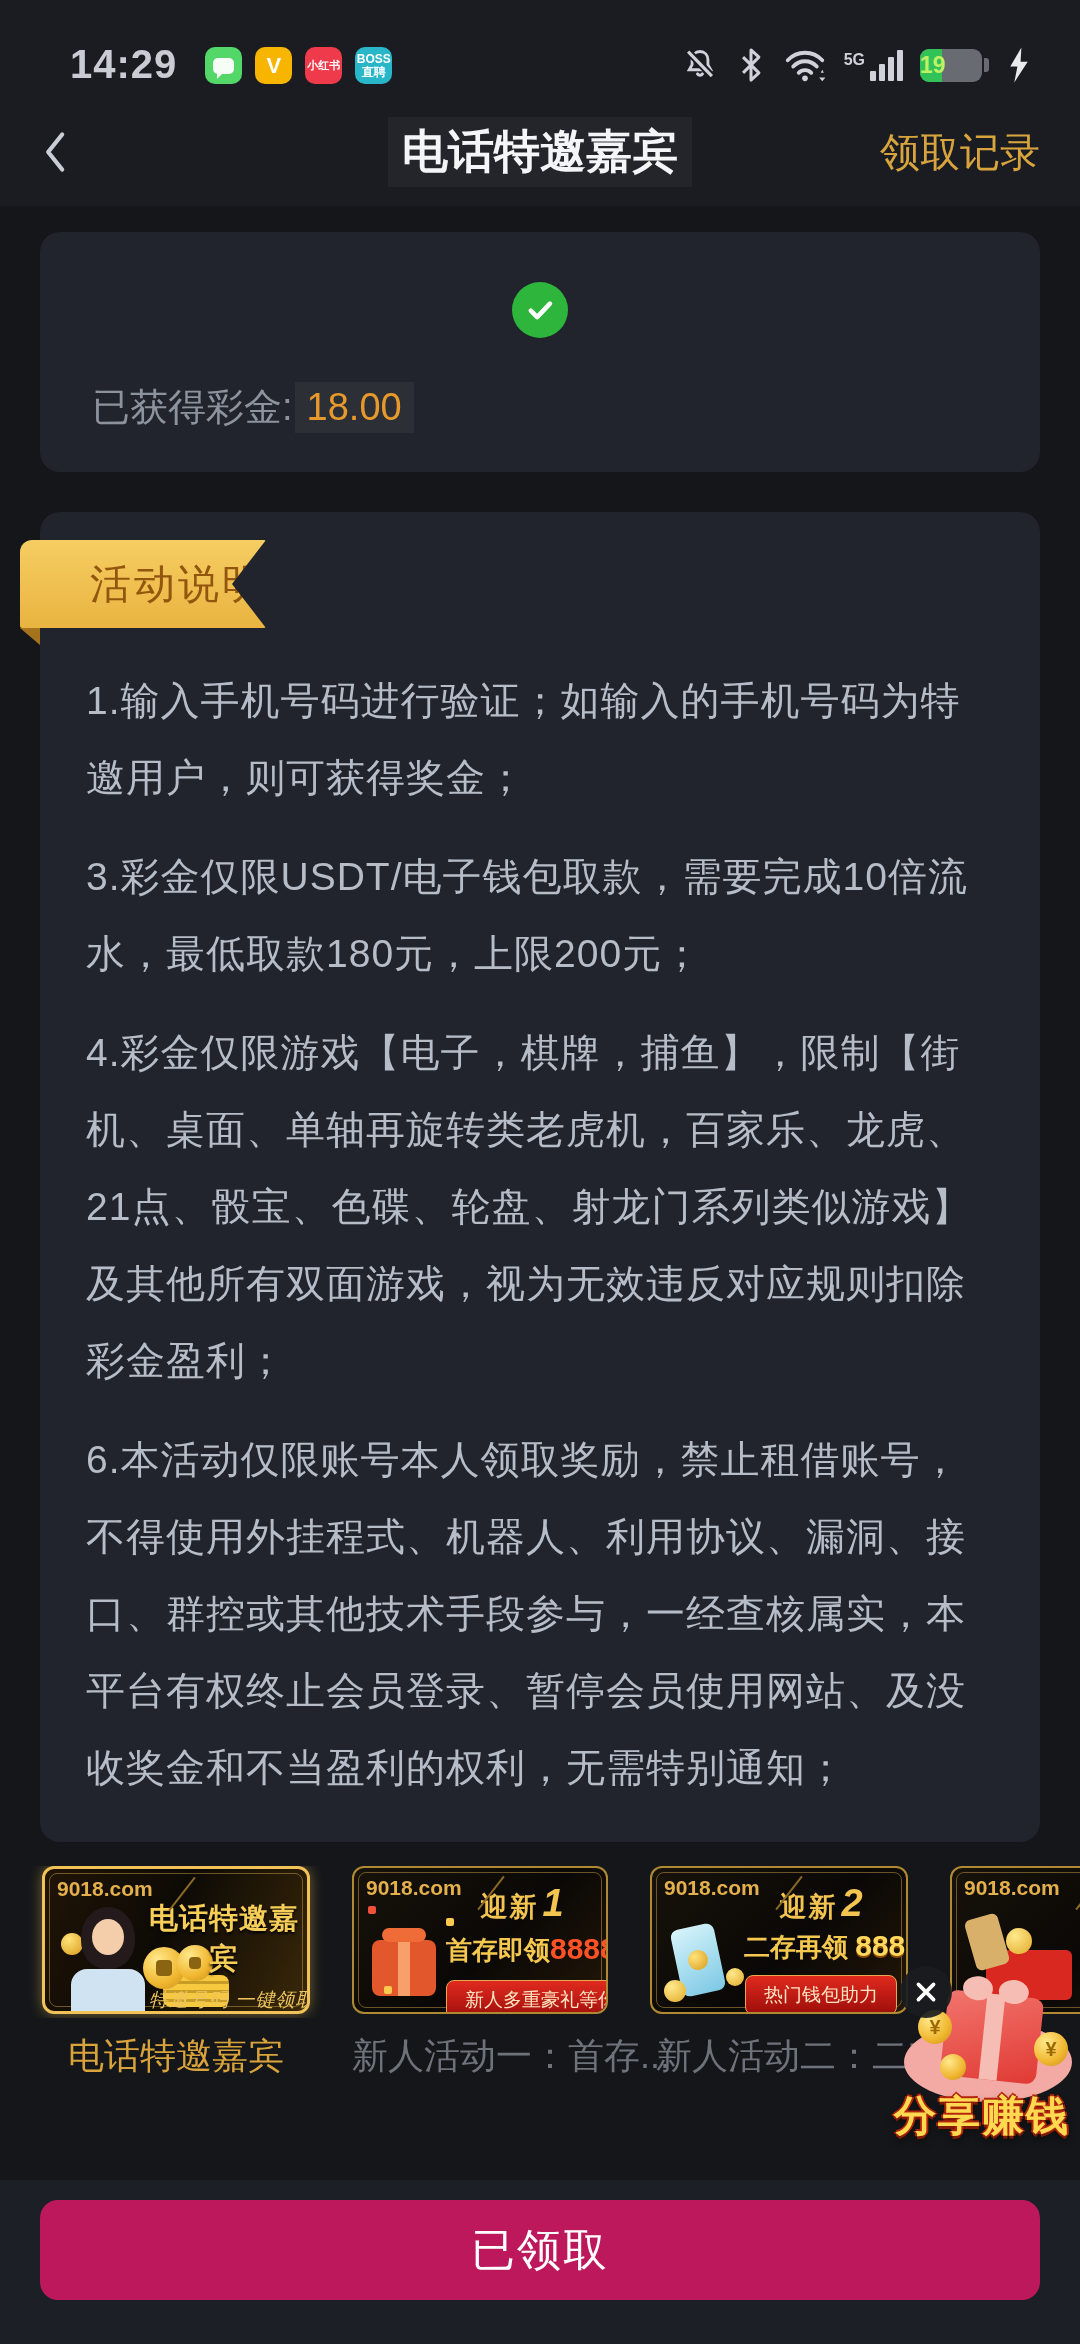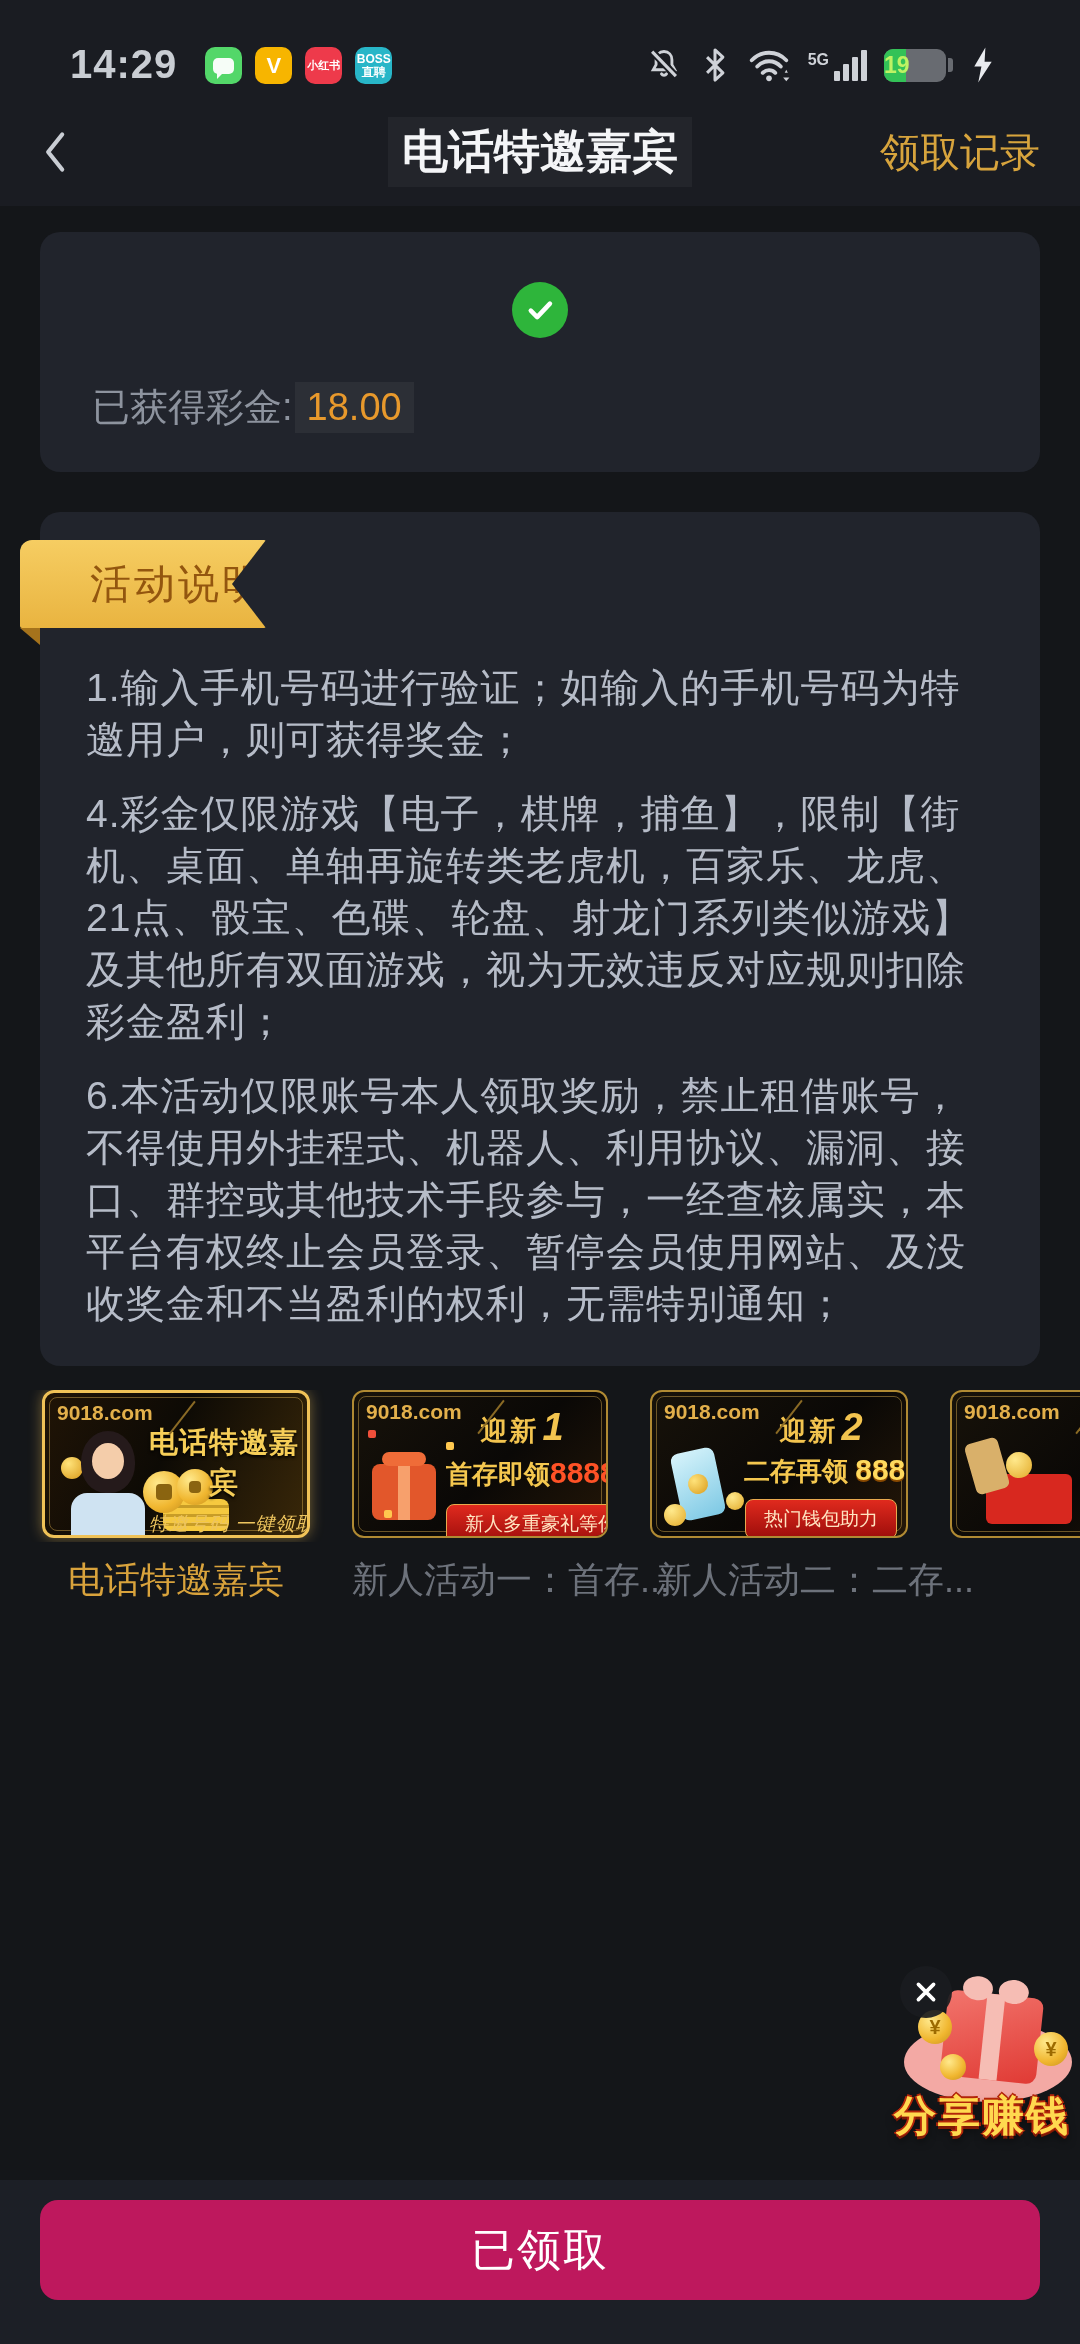--- a/index.html
+++ b/index.html
@@ -1,21 +1,21 @@
 <!DOCTYPE html>
 <html><head>
 <meta charset="utf-8">
 <style>
   * { box-sizing: border-box; margin: 0; padding: 0; }
   html,body { width:1080px; height:2344px; background:#141619; font-family:"Liberation Sans","DejaVu Sans",sans-serif; }
   .screen { position:relative; width:1080px; height:2344px; overflow:hidden; background:#141619; }
 
   
   .status-bar { position:absolute; top:0; left:0; right:0; height:98px; background:#1a1c22;
-    display:flex; align-items:flex-end; padding:0 84px 14px 70px; }
+    display:flex; align-items:flex-end; padding:0 48px 14px 70px; }
   .sb-time { font-size:40px; font-weight:bold; color:#c9cdd3; letter-spacing:1px; margin-right:28px; line-height:40px;}
   .sb-apps { display:flex; gap:13px; align-items:center; }
   .app-chip { width:37px; height:37px; border-radius:10px; display:flex; align-items:center; justify-content:center;
     color:#fff; font-weight:bold; overflow:hidden; text-align:center; line-height:1.05; }
   .chat-bubble { position:relative; width:21px; height:16px; background:#fff; border-radius:5px; opacity:.95;}
   .chat-bubble::after { content:""; position:absolute; left:4px; bottom:-5px; border:5px solid transparent; border-top-color:#fff; border-left-color:#fff; }
   .sb-spacer { flex:1; }
   .sb-right { display:flex; align-items:center; gap:17px; }
   .sb-right svg { display:block; }
   .sig-wrap { display:flex; align-items:flex-end; gap:3px; }
@@ -45,21 +45,21 @@
   .bonus-label { color:#8d939e; }
   .bonus-value { color:#e8992c; background:rgba(255,255,255,0.05); padding:4px 12px; margin-left:2px;}
 
   .rules-card { position:relative; margin:40px 40px 0; background:#21242c; border-radius:20px; padding:150px 46px 36px; }
   .ribbon { position:absolute; top:28px; left:-20px; width:246px; height:88px;
     background:linear-gradient(180deg,#f6cd62,#e9b440); display:flex; align-items:center; padding-left:52px;
     border-radius:12px 2px 2px 2px;justify-content:flex-end; }
   .ribbon-label { font-size:41px; color:#93560f; letter-spacing:3px; }
   .ribbon::after { content:""; position:absolute; right:0; top:0; border-top:44px solid transparent; border-bottom:44px solid transparent; border-right:34px solid #21242c; }
   .ribbon::before { content:""; position:absolute; left:0; top:100%; border-top:17px solid #a5731c; border-left:20px solid transparent; }
-  .rules-text p { font-size:39px; line-height:52px; color:#b6bcc8; margin-bottom:22px; letter-spacing:1px; }
+  .rules-text p { font-size:39px; line-height:77px; color:#b6bcc8; margin-bottom:22px; letter-spacing:1px; }
   .rules-text p:last-child { margin-bottom:0; }
 
   
   .carousel { margin-top:24px; height:152px; padding-left:42px; display:flex; gap:42px; overflow:hidden; }
   .promo-card { position:relative; flex:0 0 auto; height:148px; border-radius:12px; border:2px solid #b08a33;
     background:linear-gradient(135deg,#17120a 0%,#0a0806 55%,#241708 100%); overflow:hidden; }
   .promo-card::before { content:""; position:absolute; inset:4px; border:1px solid rgba(220,175,80,.45); border-radius:8px; pointer-events:none;}
   .promo-card.selected { border:3px solid #f0c257; box-shadow:0 0 14px rgba(240,194,87,.45); }
   .card-1 { width:268px; background:linear-gradient(115deg,#201406 0%,#0d0a05 45%,#3a2809 100%); }
   .card-2 { width:256px; }
@@ -218,20 +218,21 @@
         <span class="bonus-value">18.00</span>
       </div>
     </div>
 
     <div class="rules-card">
       <div class="ribbon">
         <span class="ribbon-label">活动说明</span>
       </div>
       <div class="rules-text">
         <p>1.输入手机号码进行验证；如输入的手机号码为特邀用户，则可获得奖金；</p>
+        <p>3.彩金仅限USDT/电子钱包取款，需要完成10倍流水，最低取款180元，上限200元；</p>
         <p>4.彩金仅限游戏【电子，棋牌，捕鱼】，限制【街机、桌面、单轴再旋转类老虎机，百家乐、龙虎、21点、骰宝、色碟、轮盘、射龙门系列类似游戏】及其他所有双面游戏，视为无效违反对应规则扣除彩金盈利；</p>
         <p>6.本活动仅限账号本人领取奖励，禁止租借账号，不得使用外挂程式、机器人、利用协议、漏洞、接口、群控或其他技术手段参与，一经查核属实，本平台有权终止会员登录、暂停会员使用网站、及没收奖金和不当盈利的权利，无需特别通知；</p>
       </div>
     </div>
 
     <div class="carousel">
 
       <div class="promo-card card-1 selected">
         <div class="site-tag">9018.com</div>
         <div class="woman">

